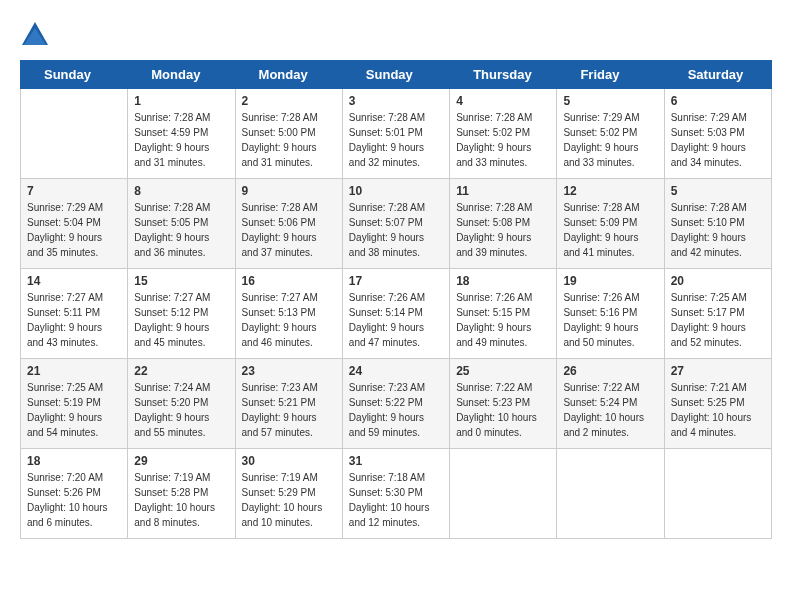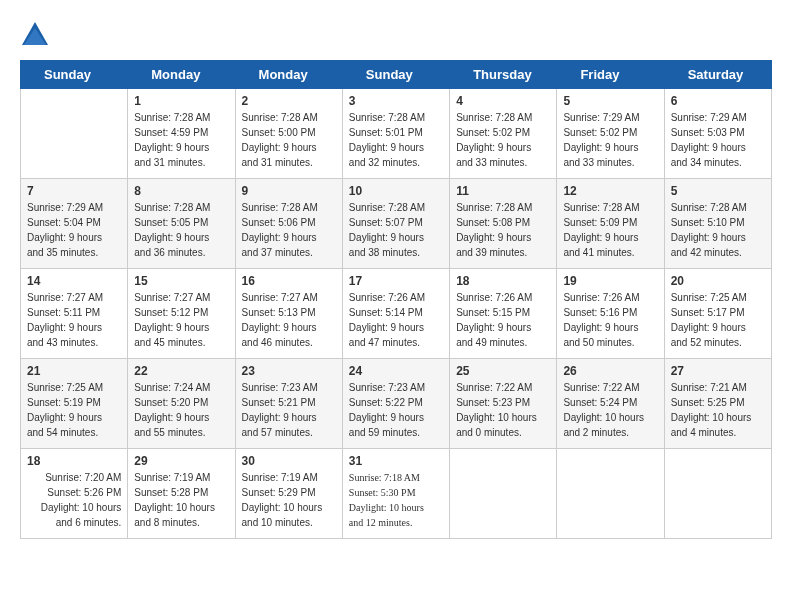--- a/index.html
+++ b/index.html
@@ -318,42 +318,42 @@
           <span class="day-number">27</span>
           <div class="day-info" style="white-space: pre-line;">Sunrise: 7:21 AM
 Sunset: 5:25 PM
 Daylight: 10 hours
 and 4 minutes.</div>
         </td>
       </tr>
       <tr>
         <td>
           <span class="day-number">18</span>
-          <div class="day-info" style="white-space: pre-line; text-align: right;">Sunrise: 7:20 AM
+          <div class="day-info" style="white-space: pre-line;">Sunrise: 7:20 AM
 Sunset: 5:26 PM
 Daylight: 10 hours
 and 6 minutes.</div>
         </td>
         <td>
           <span class="day-number">29</span>
           <div class="day-info" style="white-space: pre-line;">Sunrise: 7:19 AM
 Sunset: 5:28 PM
 Daylight: 10 hours
 and 8 minutes.</div>
         </td>
         <td>
           <span class="day-number">30</span>
           <div class="day-info" style="white-space: pre-line;">Sunrise: 7:19 AM
 Sunset: 5:29 PM
 Daylight: 10 hours
 and 10 minutes.</div>
         </td>
         <td>
           <span class="day-number">31</span>
-          <div class="day-info" style="white-space: pre-line; font-family: Liberation Serif, serif;">Sunrise: 7:18 AM
+          <div class="day-info" style="white-space: pre-line;">Sunrise: 7:18 AM
 Sunset: 5:30 PM
 Daylight: 10 hours
 and 12 minutes.</div>
         </td>
         <td></td>
         <td></td>
         <td></td>
       </tr>
     </tbody>
 </table>

